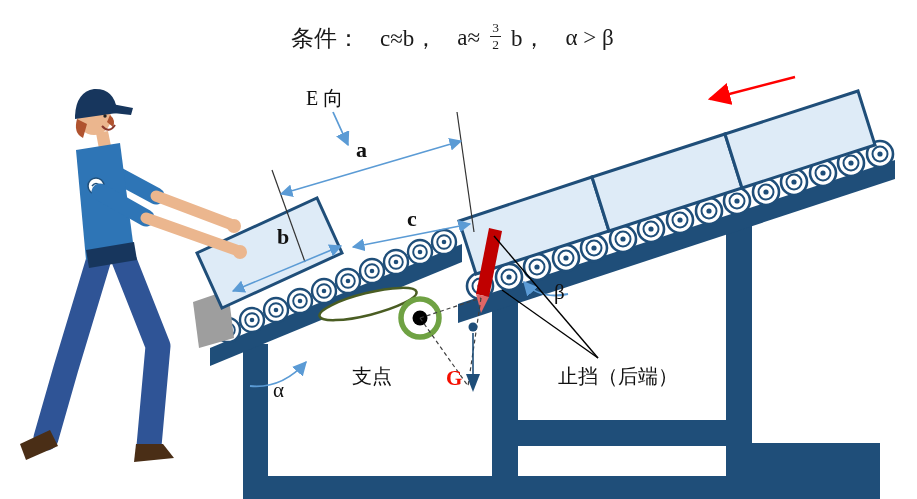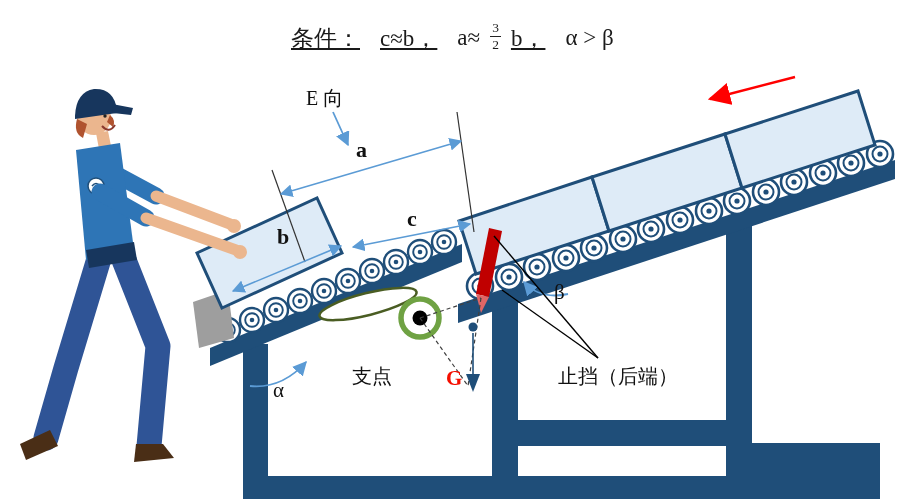--- a/index.html
+++ b/index.html
@@ -1,21 +1,21 @@
 <!DOCTYPE html>
 <html><head>
 <meta charset="utf-8">
 <style>
   html,body{margin:0;padding:0;background:#fff;}
   .stage{position:relative;width:917px;height:499px;background:#ffffff;overflow:hidden;
          font-family:"Liberation Serif","DejaVu Serif",serif;}
   .stage svg{position:absolute;left:0;top:0;}
   .title{position:absolute;left:291px;top:22px;display:flex;align-items:center;gap:10px;
          font-size:23px;color:#1a1a1a;white-space:nowrap;}
-  .title .sp{margin-right:10px;text-decoration:underline;}
+  .title .sp{margin-right:10px;}
   .frac{display:inline-flex;flex-direction:column;align-items:center;font-size:13.5px;
         line-height:1.15;transform:translateY(-2px);color:#1a1a1a;}
   .frac .num{border-bottom:1.4px solid #222;padding:0 2px;}
   text.cjk{font-family:"Liberation Serif","DejaVu Serif",serif;font-size:20px;fill:#111;}
   text.dim{font-family:"Liberation Serif","DejaVu Serif",serif;font-size:22px;font-weight:bold;fill:#111;}
   text.ang{font-family:"Liberation Serif","DejaVu Serif",serif;font-size:21px;fill:#111;}
   text.grav{font-family:"Liberation Serif","DejaVu Serif",serif;font-size:21px;font-weight:bold;fill:#f50f00;}
 </style>
 </head>
 <body>

